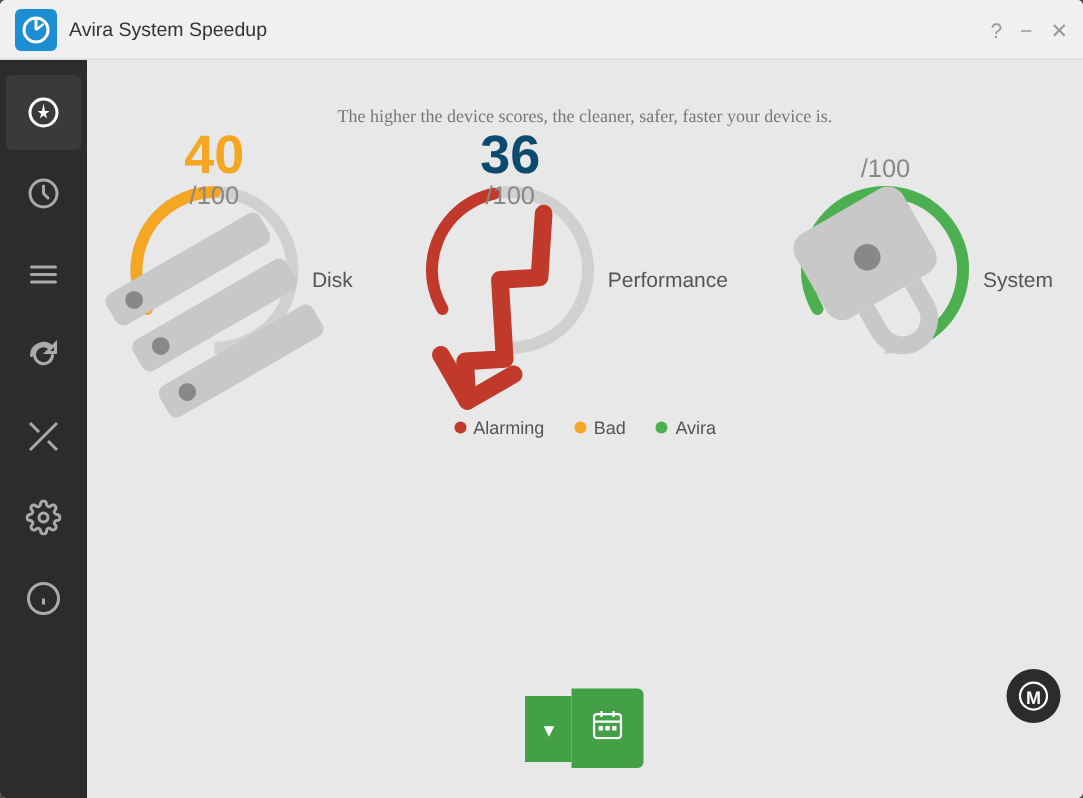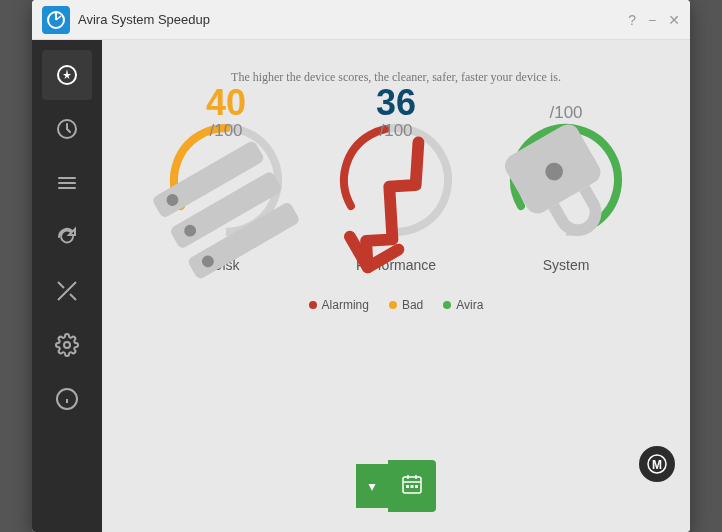--- a/index.html
+++ b/index.html
@@ -6,21 +6,21 @@
     body {
       width: 722px;
       height: 532px;
       background: #555;
       display: flex;
       align-items: center;
       justify-content: center;
       font-family: 'Segoe UI', Arial, sans-serif;
     }
     .window {
-      width: 658px;
+      width: 722px;
       height: 532px;
       background: #fff;
       border-radius: 4px;
       box-shadow: 0 4px 20px rgba(0,0,0,0.4);
       display: flex;
       flex-direction: column;
       overflow: hidden;
     }
     
     .titlebar {
@@ -111,21 +111,21 @@
     }
     
     .gauges-row {
       display: flex;
       gap: 40px;
       justify-content: center;
       margin-bottom: 25px;
     }
     .gauge-item {
       display: flex;
-      flex-direction: column;
+      flex-direction: row;
       align-items: center;
     }
     .gauge-circle {
       position: relative;
       width: 130px;
       height: 130px;
       margin-bottom: 8px;
     }
     .gauge-circle svg {
       width: 130px;

